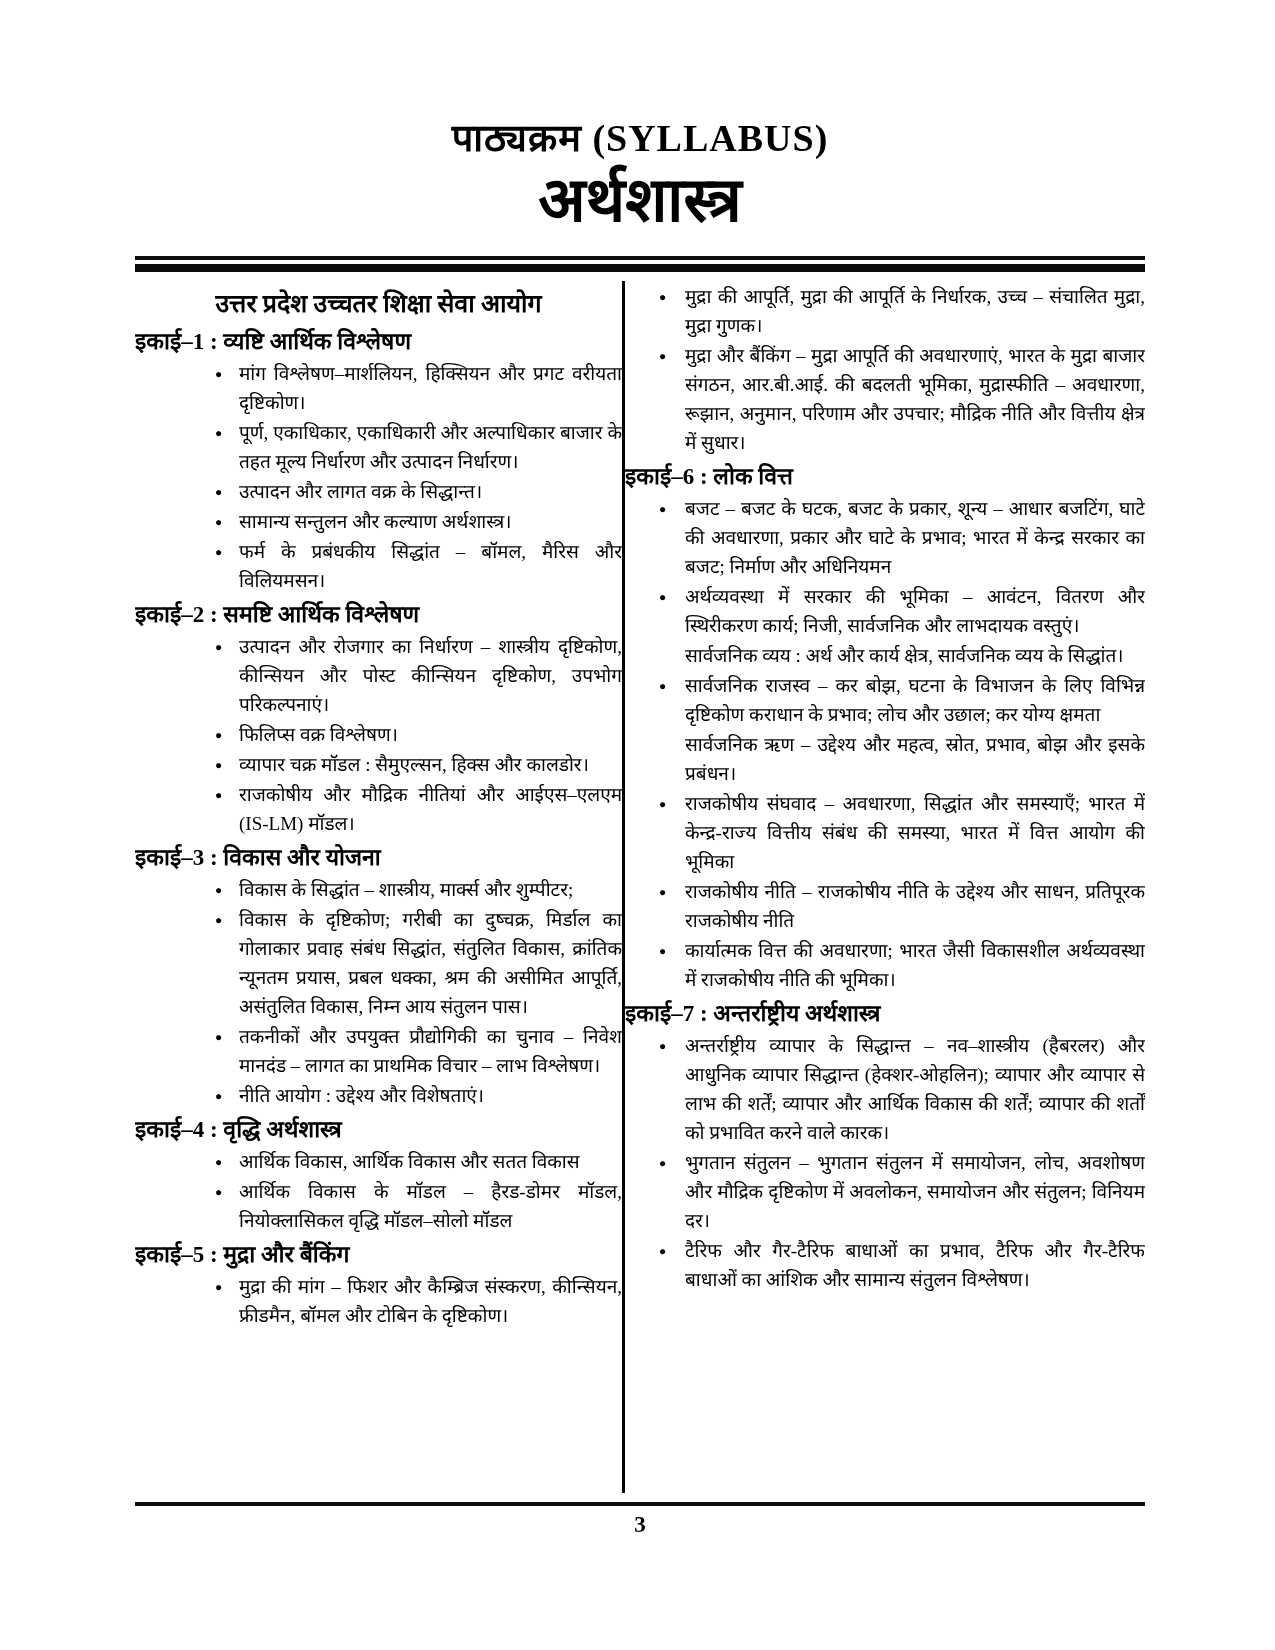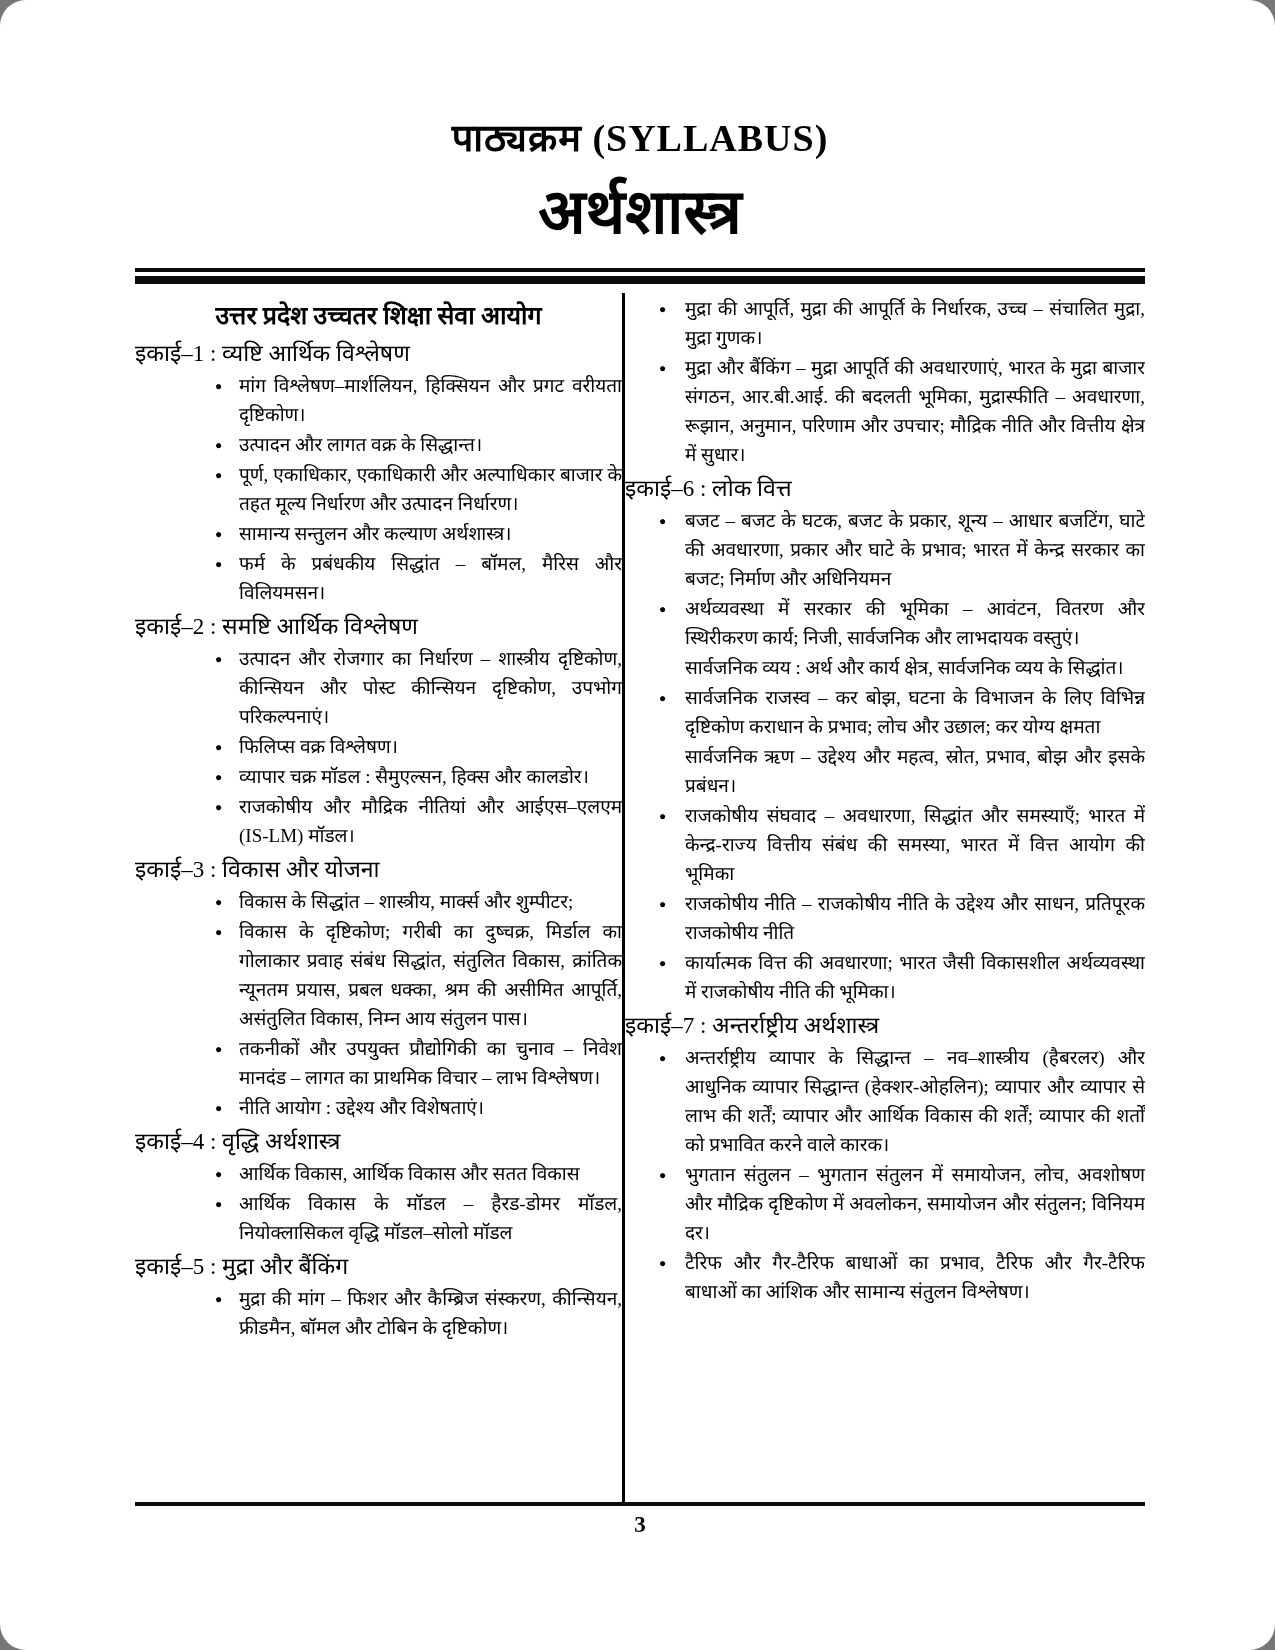--- a/index.html
+++ b/index.html
@@ -5,35 +5,34 @@
   html,body{margin:0;padding:0;background:#777;}
   .page{
     position:relative;
     width:1275px;height:1650px;
     margin:0 auto;
     background:#ffffff;
     color:#000;
     font-family:"Liberation Serif", serif;
     box-sizing:border-box;
     overflow:hidden;
-    border-radius:26px;
   }
   .content{margin-left:135px;margin-right:130px;}
   .title1{
     padding-top:110px;
     text-align:center;
     font-weight:bold;
     font-size:38px;
     letter-spacing:1px;
   }
   .title2{
     text-align:center;
     font-weight:bold;
     font-size:62px;
-    margin-top:18px;
+    margin-top:6px;
     line-height:64px;
   }
   .double-rule{
     margin-top:24px;
     height:17px;
     position:relative;
   }
   .double-rule::before{
     content:"";position:absolute;left:0;right:0;top:0;height:4px;background:#0c0c0c;
   }
@@ -59,21 +58,21 @@
     box-sizing:border-box;
   }
   .col-header{
     text-align:center;
     font-weight:bold;
     font-size:25px;
     line-height:34px;
     margin:6px 0 4px 0;
   }
   .section-heading{
-    font-weight:normal;
+    font-weight:bold;
     font-size:23px;
     line-height:33px;
     margin-top:3px;
   }
   .bullet,.bullet-cont{
     position:relative;
     padding-left:104px;
     text-align:justify;
     font-size:19px;
     line-height:29px;
@@ -106,22 +105,22 @@
   <div class="content">
     <div class="title1">पाठ्यक्रम (SYLLABUS)</div>
     <div class="title2">अर्थशास्त्र</div>
     <div class="double-rule"></div>
     <div class="columns">
       <div class="col-left">
         <div class="col-header">उत्तर प्रदेश उच्चतर शिक्षा सेवा आयोग</div>
         <div id="left-sections">
             <div class="section-heading">इकाई–1 : व्यष्टि आर्थिक विश्लेषण</div>
             <div class="bullet">मांग विश्लेषण–मार्शलियन, हिक्सियन और प्रगट वरीयता दृष्टिकोण।</div>
+            <div class="bullet">पूर्ण, एकाधिकार, एकाधिकारी और अल्पाधिकार बाजार के तहत मूल्य निर्धारण और उत्पादन निर्धारण।</div>
             <div class="bullet">उत्पादन और लागत वक्र के सिद्धान्त।</div>
-            <div class="bullet">पूर्ण, एकाधिकार, एकाधिकारी और अल्पाधिकार बाजार के तहत मूल्य निर्धारण और उत्पादन निर्धारण।</div>
             <div class="bullet">सामान्य सन्तुलन और कल्याण अर्थशास्त्र।</div>
             <div class="bullet">फर्म के प्रबंधकीय सिद्धांत – बॉमल, मैरिस और विलियमसन।</div>
             <div class="section-heading">इकाई–2 : समष्टि आर्थिक विश्लेषण</div>
             <div class="bullet">उत्पादन और रोजगार का निर्धारण – शास्त्रीय दृष्टिकोण, कीन्सियन और पोस्ट कीन्सियन दृष्टिकोण, उपभोग परिकल्पनाएं।</div>
             <div class="bullet">फिलिप्स वक्र विश्लेषण।</div>
             <div class="bullet">व्यापार चक्र मॉडल : सैमुएल्सन, हिक्स और कालडोर।</div>
             <div class="bullet">राजकोषीय और मौद्रिक नीतियां और आईएस–एलएम (IS-LM) मॉडल।</div>
             <div class="section-heading">इकाई–3 : विकास और योजना</div>
             <div class="bullet">विकास के सिद्धांत – शास्त्रीय, मार्क्स और शुम्पीटर;</div>
             <div class="bullet">विकास के दृष्टिकोण; गरीबी का दुष्चक्र, मिर्डाल का गोलाकार प्रवाह संबंध सिद्धांत, संतुलित विकास, क्रांतिक न्यूनतम प्रयास, प्रबल धक्का, श्रम की असीमित आपूर्ति, असंतुलित विकास, निम्न आय संतुलन पास।</div>

